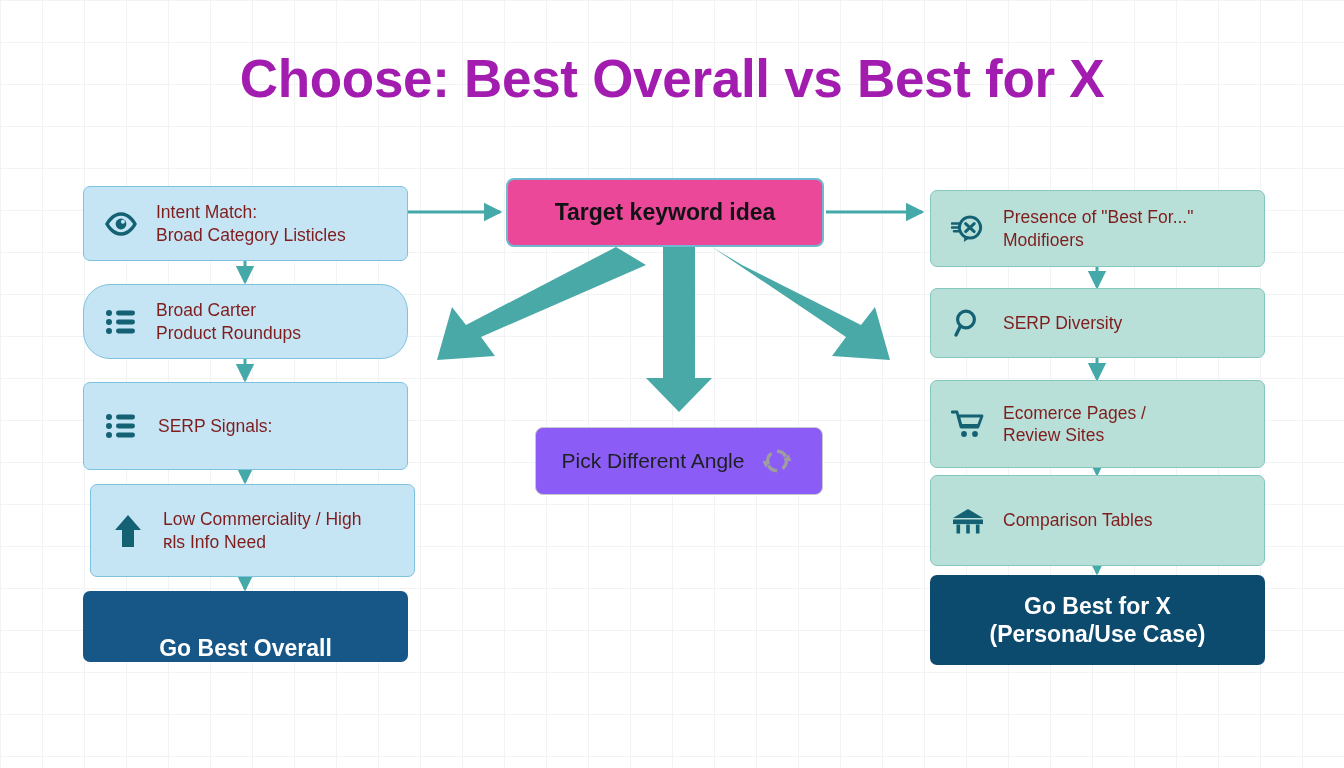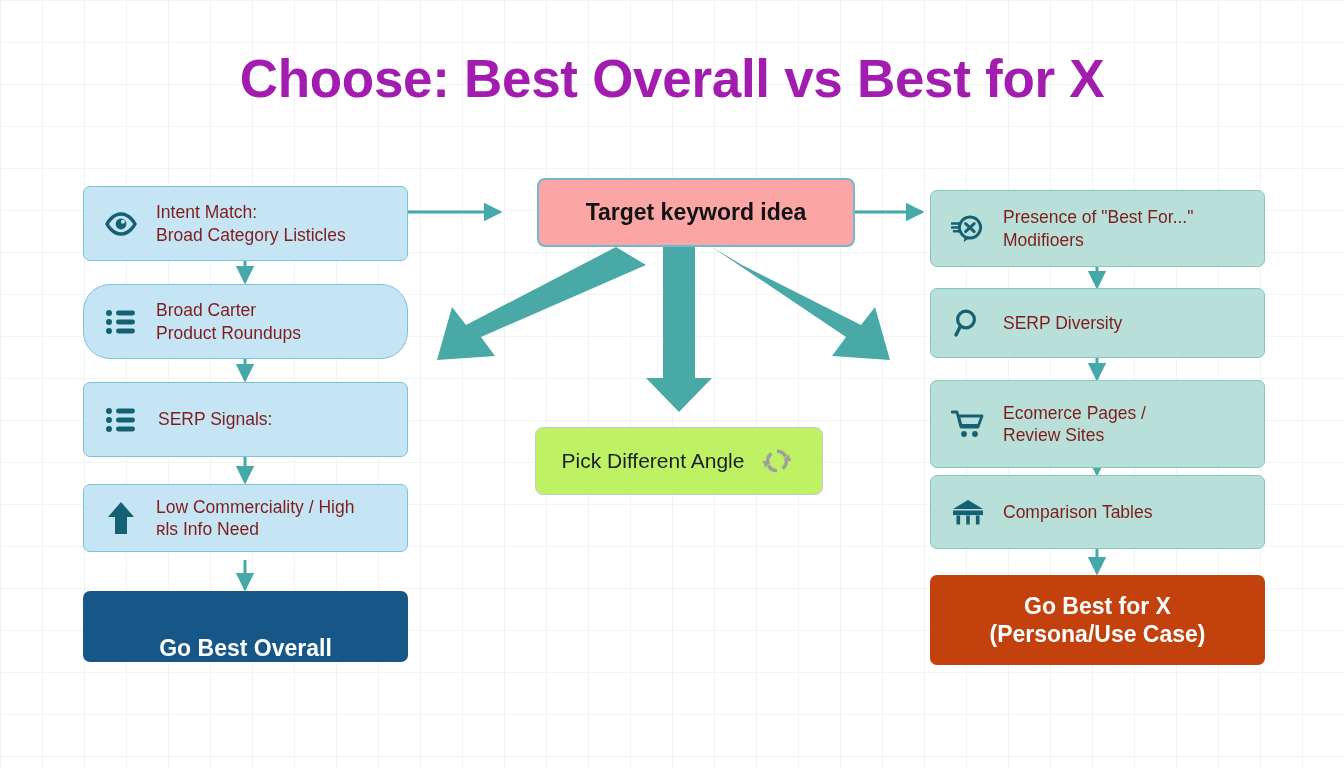--- a/index.html
+++ b/index.html
@@ -82,25 +82,24 @@
   .right-node {
     background: #b8e0d9;
     border: 1.5px solid #86c7bd;
     padding-left: 20px;
     gap: 18px;
   }
   .right-node .icon { width: 34px; }
 
   
   #center-node {
-    background: #fca5a5;
+    background: #ec4899;
     border: 2px solid #6fb8cf;
     border-radius: 8px;
     justify-content: center;
-    margin-left: 31px;
   }
   #center-node .label {
     font-size: 23px;
     font-weight: bold;
     color: #101214;
   }
 
   
   .terminal {
     justify-content: center;
@@ -108,25 +107,25 @@
     border-radius: 7px;
   }
   .terminal .label {
     color: #ffffff;
     font-size: 23px;
     font-weight: bold;
     line-height: 1.22;
     text-align: center;
   }
   #go-best-overall { background: #175787; }
-  #go-best-for-x   { background: #c2410c; }
+  #go-best-for-x   { background: #0c4a6e; }
 
   
   #pick-angle {
-    background: #bef264;
+    background: #8b5cf6;
     border: 1.5px solid #c9c9c9;
     border-radius: 8px;
     justify-content: center;
     gap: 14px;
   }
   #pick-angle .label {
     font-size: 21px;
     color: #1d2022;
   }
 
@@ -224,37 +223,37 @@
             <rect x="11" y="11.6" width="19" height="4.8" rx="2.4"></rect>
           <circle cx="4" cy="23" r="3"></circle>
             <rect x="11" y="20.6" width="19" height="4.8" rx="2.4"></rect>
         </g>
       </svg>
     </span>
     <span class="label">Broad Carter
 Product Roundups</span>
   </div>
 
-  <div class="node left-node" style="left:83px; top:382px; width:325px; height:75px;gap:20px;">
+  <div class="node left-node" style="left:83px; top:382px; width:325px; height:88px;gap:20px;">
     <span class="icon">
       <svg width="32" height="28" viewBox="0 0 32 28">
         <g fill="#146173">
           <circle cx="4" cy="5" r="3"></circle>
             <rect x="11" y="2.6" width="19" height="4.8" rx="2.4"></rect>
           <circle cx="4" cy="14" r="3"></circle>
             <rect x="11" y="11.6" width="19" height="4.8" rx="2.4"></rect>
           <circle cx="4" cy="23" r="3"></circle>
             <rect x="11" y="20.6" width="19" height="4.8" rx="2.4"></rect>
         </g>
       </svg>
     </span>
     <span class="label">SERP Signals:</span>
   </div>
 
-  <div class="node left-node" style="left:83px; top:484px; width:325px; height:68px;">
+  <div class="node left-node" style="left:90px; top:484px; width:325px; height:93px;">
     <span class="icon">
       <svg width="30" height="34" viewBox="0 0 30 34">
         <path d="M15 1 L28 16 L21 16 L21 33 L9 33 L9 16 L2 16 Z" fill="#146173"></path>
       </svg>
     </span>
     <span class="label">Low Commerciality / High
 ʀls Info Need</span>
   </div>
 
   <div class="node terminal" id="go-best-overall" style="left:83px; top:591px; width:325px; height:71px;align-items:flex-end;">
@@ -290,21 +289,21 @@
         <path d="M1 3 L6 3 L10 18 L27 18" fill="none" stroke="#146173" stroke-width="2.8" stroke-linecap="round" stroke-linejoin="round"></path>
         <path d="M7.5 7 L31 7 L27.5 16.5 L10 16.5 Z" fill="none" stroke="#146173" stroke-width="2.8" stroke-linejoin="round"></path>
         <circle cx="13" cy="25" r="2.9" fill="#146173"></circle>
         <circle cx="24" cy="25" r="2.9" fill="#146173"></circle>
       </svg>
     </span>
     <span class="label">Ecomerce Pages /
 Review Sites</span>
   </div>
 
-  <div class="node right-node" style="left:930px; top:475px; width:335px; height:74px;">
+  <div class="node right-node" style="left:930px; top:475px; width:335px; height:91px;">
     <span class="icon">
       <svg width="34" height="28" viewBox="0 0 34 28">
         <path d="M17 2 L32 11 L2 11 Z" fill="#146173"></path>
         <rect x="2" y="12.5" width="30" height="4.6" fill="#146173"></rect>
         <rect x="5.5" y="17.5" width="3.6" height="9" fill="#146173"></rect>
         <rect x="15.2" y="17.5" width="3.6" height="9" fill="#146173"></rect>
         <rect x="24.9" y="17.5" width="3.6" height="9" fill="#146173"></rect>
       </svg>
     </span>
     <span class="label">Comparison Tables</span>

